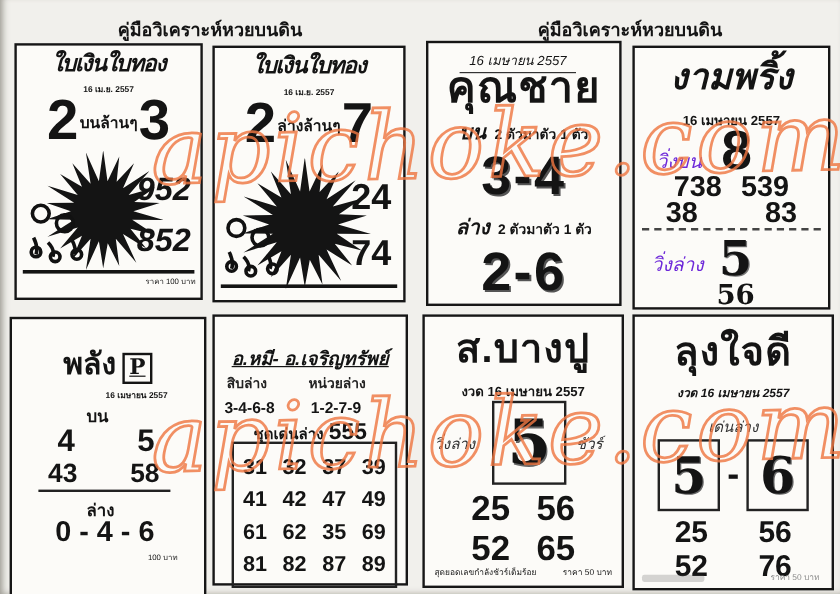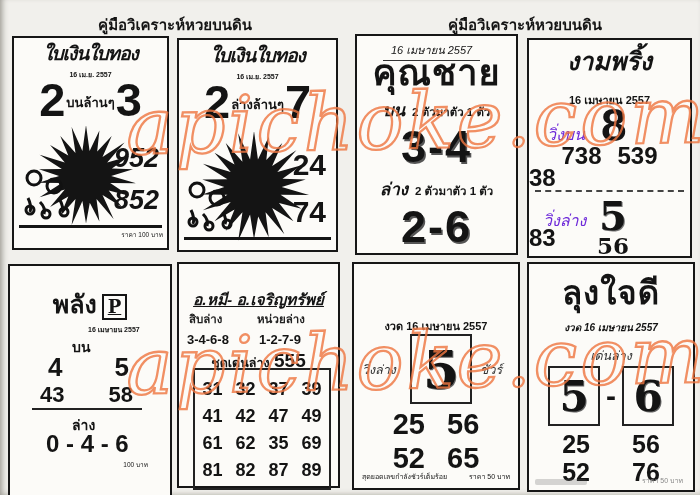--- a/index.html
+++ b/index.html
@@ -27,21 +27,21 @@
   .micro{font-size:6.5px;}
   
   .handdate{font-size:11px;font-style:italic;border-bottom:1px solid #333;padding:0 8px 1px 8px;}
   .hugeword{font-size:36px;font-weight:bold;line-height:1.25;letter-spacing:1px;}
   .pairline{display:flex;align-items:baseline;justify-content:center;gap:7px;}
   .pair-main{font-size:17px;font-weight:bold;font-style:italic;}
   .pair-sub{font-size:11.5px;font-weight:bold;}
   .hugenum{font-size:45px;font-weight:bold;line-height:1;letter-spacing:2px;
            text-shadow:1.5px 1.5px 0 #555;}
   
-  .t4{font-size:25px;font-weight:bold;font-style:italic;line-height:1.4;}
+  .t4{font-size:30px;font-weight:bold;font-style:italic;line-height:1.4;}
   .d4{font-size:11px;font-weight:bold;}
   .runlbl{font-size:16px;color:#6d28d9;font-style:italic;}
   .big8{font-size:46px;font-weight:bold;line-height:1;}
   .numrow{display:flex;justify-content:center;gap:16px;font-weight:bold;font-size:24px;line-height:1;}
   .dashline{border-top:2px dashed #444;}
   .fancy5{font-size:40px;font-weight:bold;line-height:1;text-shadow:1px 1px 0 #777;}
   
   .t5{font-size:25px;font-weight:bold;line-height:1.3;}
   .plogo{display:inline-block;border:2px solid #141414;font-size:18px;font-weight:bold;
          padding:0 4px 1px 4px;margin-left:5px;text-decoration:underline;}
@@ -147,21 +147,21 @@
 
   <section class="panel" style="left:527px;top:38px;width:165px;height:220px;">
     <div class="abs ctr t4" style="top:4px;">งามพริ้ง</div>
     <div class="abs ctr d4" style="top:51px;">16 เมษายน 2557</div>
     <div class="abs runlbl" style="left:18px;top:82px;">วิ่งบน</div>
     <div class="abs big8" style="left:72px;top:62px;">8</div>
     <div class="abs numrow" style="top:104px;left:0;width:100%;">
       <span>738</span>
       <span>539</span>
     </div>
-    <div class="abs numrow" style="top:126px;left:0;width:100%;gap:36px;flex-direction:column;">
+    <div class="abs numrow" style="top:126px;left:0;width:100%;gap:56px;">
       <span>38</span>
       <span>83</span>
     </div>
     <div class="abs dashline" style="left:6px;right:6px;top:150px;"></div>
     <div class="abs runlbl" style="left:14px;top:168px;">วิ่งล่าง</div>
     <div class="abs fancy5 serif" style="left:70px;top:156px;">5</div>
     <div class="abs serif b" style="left:68px;top:194px;font-size:23px;line-height:1;">56</div>
   </section>
 
   <section class="panel" style="left:8px;top:264px;width:164px;height:282px;">
@@ -216,20 +216,21 @@
       <div class="gridrow">
         <span>81</span>
           <span>82</span>
           <span>87</span>
           <span>89</span>
       </div>
     </div>
   </section>
 
   <section class="panel" style="left:352px;top:262px;width:168px;height:228px;">
+    <div class="abs ctr t7" style="top:6px;">ส.บางปู</div>
     <div class="abs ctr d7" style="top:53px;">งวด 16 เมษายน 2557</div>
     <div class="abs curs" style="left:8px;top:96px;">วิ่งล่าง</div>
     <div class="abs numbox" style="left:56px;top:70px;width:58px;height:66px;">
       <span class="boxdigit serif" style="font-size:52px;">5</span>
     </div>
     <div class="abs curs" style="left:126px;top:96px;">ชัวร์</div>
     <div class="abs rows2" style="top:146px;left:0;width:100%;font-size:29px;">
       <span>25</span>
       <span>56</span>
     </div>

